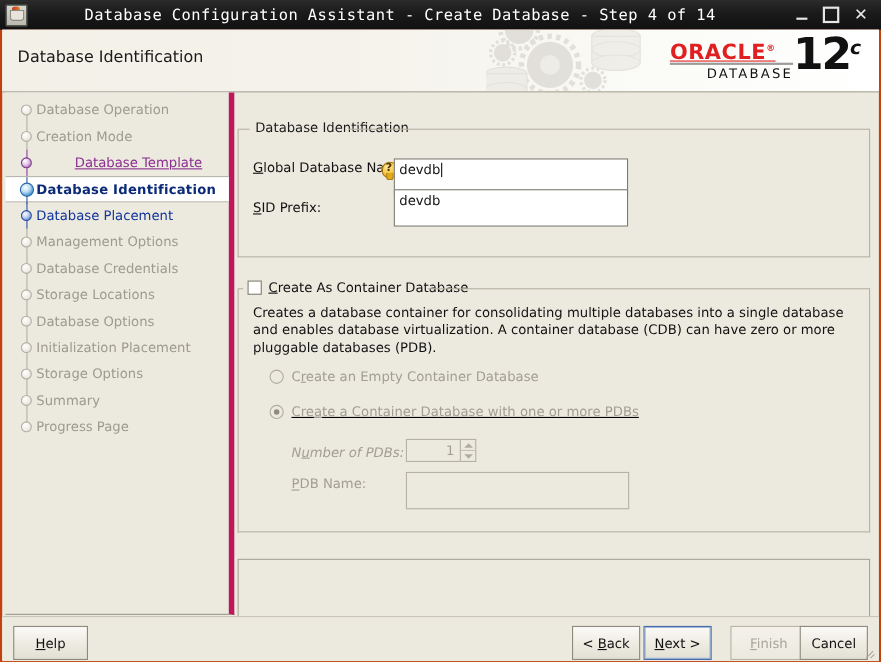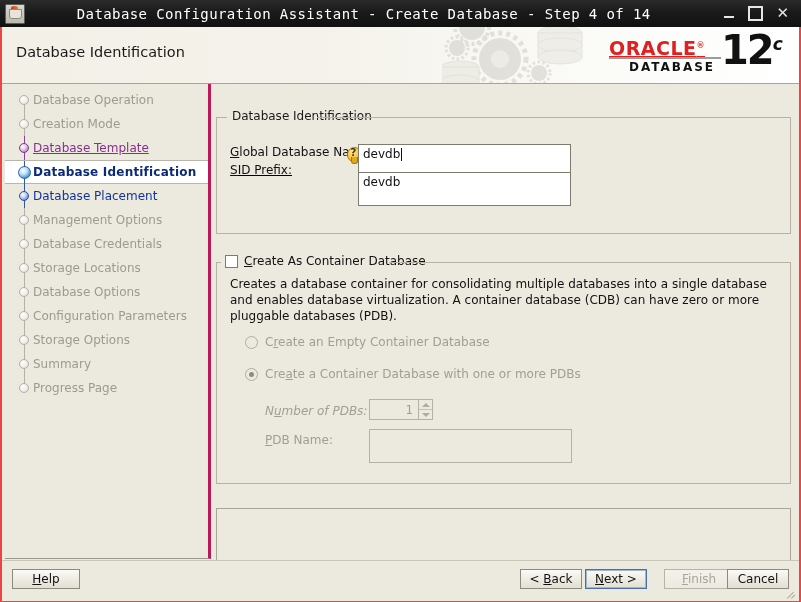--- a/index.html
+++ b/index.html
@@ -3,21 +3,21 @@
 <meta charset="utf-8">
 <style>
   html,body{margin:0;padding:0;}
   body{
     width:801px;height:602px;overflow:hidden;
     background:#000;
     font-family:"DejaVu Sans","Liberation Sans",sans-serif;
     font-size:12px;color:#000;
     -webkit-font-smoothing:none;
   }
-  .window{position:absolute;left:0;top:0;width:801px;height:602px;background:#ef4444;}
+  .window{position:absolute;left:0;top:0;width:801px;height:602px;background:#c2410c;}
 
   
   .titlebar{
     position:absolute;left:0;top:0;width:801px;height:27px;
     background:linear-gradient(to bottom,#2b2b2b 0%,#1a1a1a 45%,#111 100%);
     display:flex;align-items:center;
   }
   .title-icon{
     width:18px;height:18px;margin-left:5px;flex:0 0 auto;
     background:linear-gradient(to bottom,#d8d8d0,#b9b9ae);
@@ -66,33 +66,33 @@
   .oracle-logo{position:absolute;right:12px;top:4px;width:178px;height:48px;}
   .oracle-word{
     position:absolute;left:0;top:6px;width:112px;
     color:#e02020;font-weight:bold;font-size:19px;letter-spacing:.5px;
     font-family:"DejaVu Sans","Liberation Sans",sans-serif;
     text-decoration:underline;
   }
   .oracle-reg{font-size:8px;vertical-align:super;}
   .oracle-rule{position:absolute;left:0;top:26px;width:112px;height:2px;background:#9b9b9b;}
   .oracle-db{
-    position:absolute;left:14px;top:29px;width:98px;text-align:center;
-    color:#111;font-weight:bold;font-size:12px;letter-spacing:2px;
+    position:absolute;left:14px;top:29px;width:98px;text-align:right;
+    color:#111;font-weight:normal;font-size:12px;letter-spacing:2px;
   }
   .oracle-ver{
     position:absolute;left:112px;top:-4px;color:#111;font-weight:bold;
     font-size:40px;letter-spacing:-2px;font-family:"DejaVu Sans","Liberation Sans",sans-serif;
   }
   .oracle-c{font-size:17px;font-style:italic;font-weight:bold;vertical-align:super;}
 
   
   .sidebar{
     position:absolute;left:3px;top:57px;width:203px;height:474px;
-    background:#ece9df;border-right:3px solid #be185d;border-bottom:1px solid #9c988a;
+    background:#ece9df;border-right:5px solid #be185d;border-bottom:1px solid #9c988a;
   }
   .steps{position:absolute;left:0;top:4px;width:203px;}
   .step{
     position:relative;height:24px;display:flex;align-items:center;
     padding-left:22px;box-sizing:border-box;
   }
   .step .bullet{
     position:absolute;left:14px;top:50%;margin-top:-5px;width:10px;height:10px;
     border-radius:50%;box-sizing:border-box;
     background:radial-gradient(circle at 35% 32%,#ffffff 0%,#f2f1ec 45%,#dbd9d0 100%);
@@ -101,21 +101,21 @@
   .step .connector{
     position:absolute;left:18.5px;top:0;width:1px;height:24px;background:#b3b0a4;z-index:1;
   }
   .step .lbl{font-size:12px;color:#9d9a90;padding-left:6px;}
 
   .step.visited .bullet{
     background:radial-gradient(circle at 35% 32%,#ffffff 0%,#e3c6e6 45%,#9b4fa8 100%);
     border-color:#7d3b8a;
   }
   .step.visited .connector{background:#8e3f9c;}
-  .step.visited .lbl{color:#8a2f90;text-decoration:underline;}
+  .step.visited .lbl{color:#8a2f90;text-decoration:underline;margin-left:35px;}
 
   .step.next-link .bullet{
     background:radial-gradient(circle at 35% 32%,#ffffff 0%,#b9cdf0 45%,#2f5fbf 100%);
     border-color:#2b4f9e;
   }
   .step.next-link .connector{background:#3157a8;}
   .step.next-link .lbl{color:#11349b;}
 
   .step.active{
     background:#ffffff;border-top:1px solid #b8b5aa;border-bottom:1px solid #b8b5aa;
@@ -233,21 +233,21 @@
     position:absolute;left:8px;top:424px;width:575px;height:73px;
     box-sizing:border-box;border:1px solid #a9a598;background:#eceade;
   }
 
   
   .buttonbar{
     position:absolute;left:0;top:533px;width:797px;height:40px;background:#ece9df;
     border-top:1px solid #c9c5b8;
   }
   .btn{
-    position:absolute;top:8px;height:20px;box-sizing:border-box;
+    position:absolute;top:8px;height:31px;box-sizing:border-box;
     background:linear-gradient(to bottom,#fbfaf7 0%,#eeebe2 52%,#e2dfd3 100%);
     border:1px solid #8d897c;
     display:flex;align-items:center;justify-content:center;
     font-size:12px;color:#111;cursor:default;
   }
   .btn.focus{
     border:1px solid #4a6ea9;
     box-shadow:inset 0 0 0 1px #9fb6da;
   }
   .btn.disabled{color:#a9a59a;border-color:#b7b3a6;
@@ -371,21 +371,21 @@
 
         <div class="step">
           <div class="connector"></div>
           <div class="bullet"></div>
           <div class="lbl">Database Options</div>
         </div>
 
         <div class="step">
           <div class="connector"></div>
           <div class="bullet"></div>
-          <div class="lbl">Configuration Parameters</div>
+          <div class="lbl">Initialization Placement</div>
         </div>
 
         <div class="step">
           <div class="connector"></div>
           <div class="bullet"></div>
           <div class="lbl">Storage Options</div>
         </div>
 
 
         <div class="step">
@@ -414,42 +414,42 @@
         <div class="help-icon" style="left:130px;top:30px;">
           <div class="balloon"></div>
             <div class="tail"></div>
             <div class="qm">?</div>
         </div>
         <div class="textfield" style="position:absolute;left:141px;top:27px;width:213px;">
           <span>devdb</span>
             <span class="caret"></span>
         </div>
 
-        <div class="field-row" style="left:13px;top:46px;text-decoration:underline;">
+        <div class="field-row" style="left:13px;top:65px;">
           <span class="field-label"><span class="mn">S</span>ID Prefix:</span>
         </div>
         <div class="textfield" style="position:absolute;left:141px;top:55px;width:213px;">
           <span>devdb</span>
         </div>
       </div>
 
       <div class="groupbox" id="gb-container">
         <div class="gb-title with-check">
           <span class="checkbox"></span>
           <span class="field-label"><span class="mn">C</span>reate As Container Database</span>
         </div>
 
         <div class="desc">Creates a database container for consolidating multiple databases into a single database and enables database virtualization. A container database (CDB) can have zero or more pluggable databases (PDB).</div>
 
         <div class="radio-row" style="left:28px;top:73px;">
           <span class="radio"></span>
           <span class="field-label disabled-text">C<span class="mn">r</span>eate an Empty Container Database</span>
         </div>
 
-        <div class="radio-row" style="left:28px;top:105px;">
+        <div class="radio-row" style="left:28px;top:105px;text-decoration:underline;">
           <span class="radio sel"></span>
           <span class="field-label disabled-text">Cre<span class="mn">a</span>te a Container Database with one or more PDBs</span>
         </div>
 
         <div style="position:absolute;left:48px;top:142px;font-style:italic;">
           <span class="field-label disabled-text">N<span class="mn">u</span>mber of PDBs:</span>
         </div>
         <div class="spinner" style="left:152px;top:137px;width:64px;">
           <div class="val">1</div>
           <div class="arrows">

